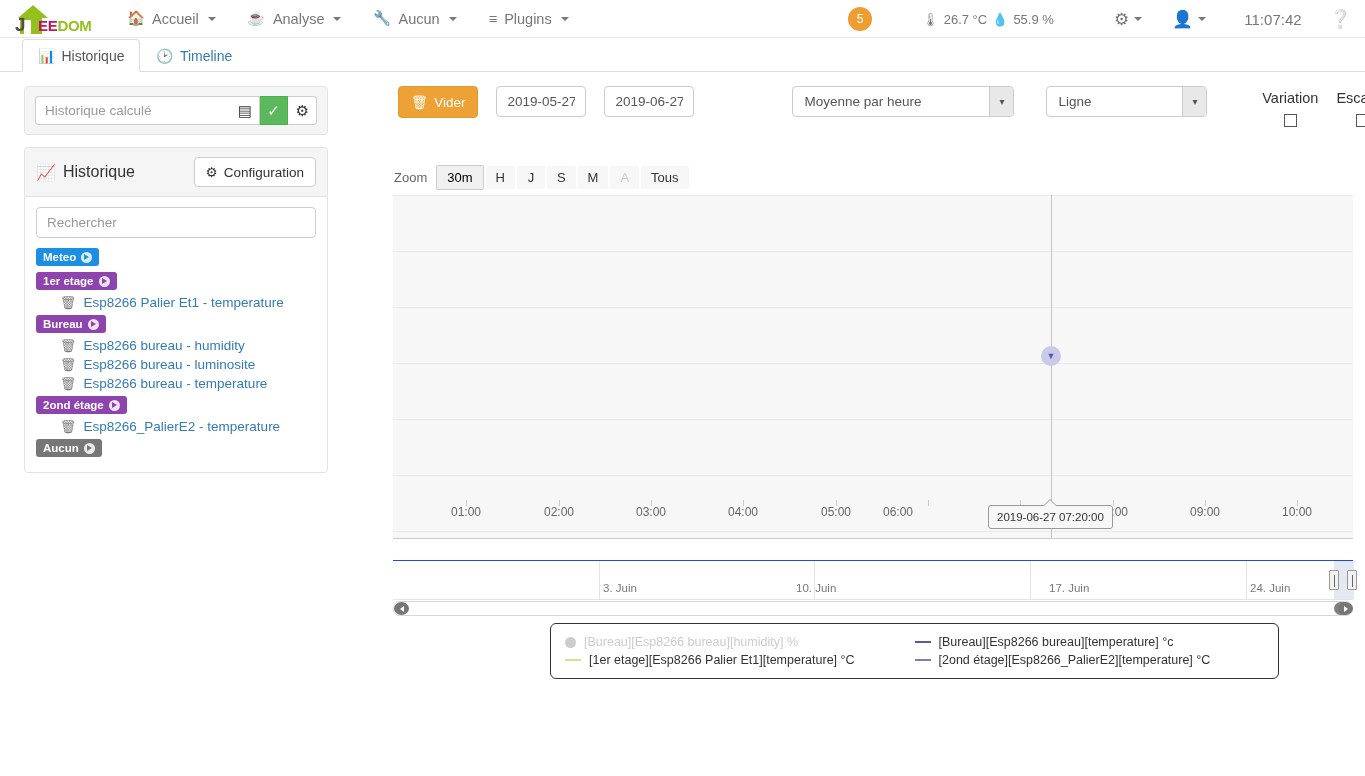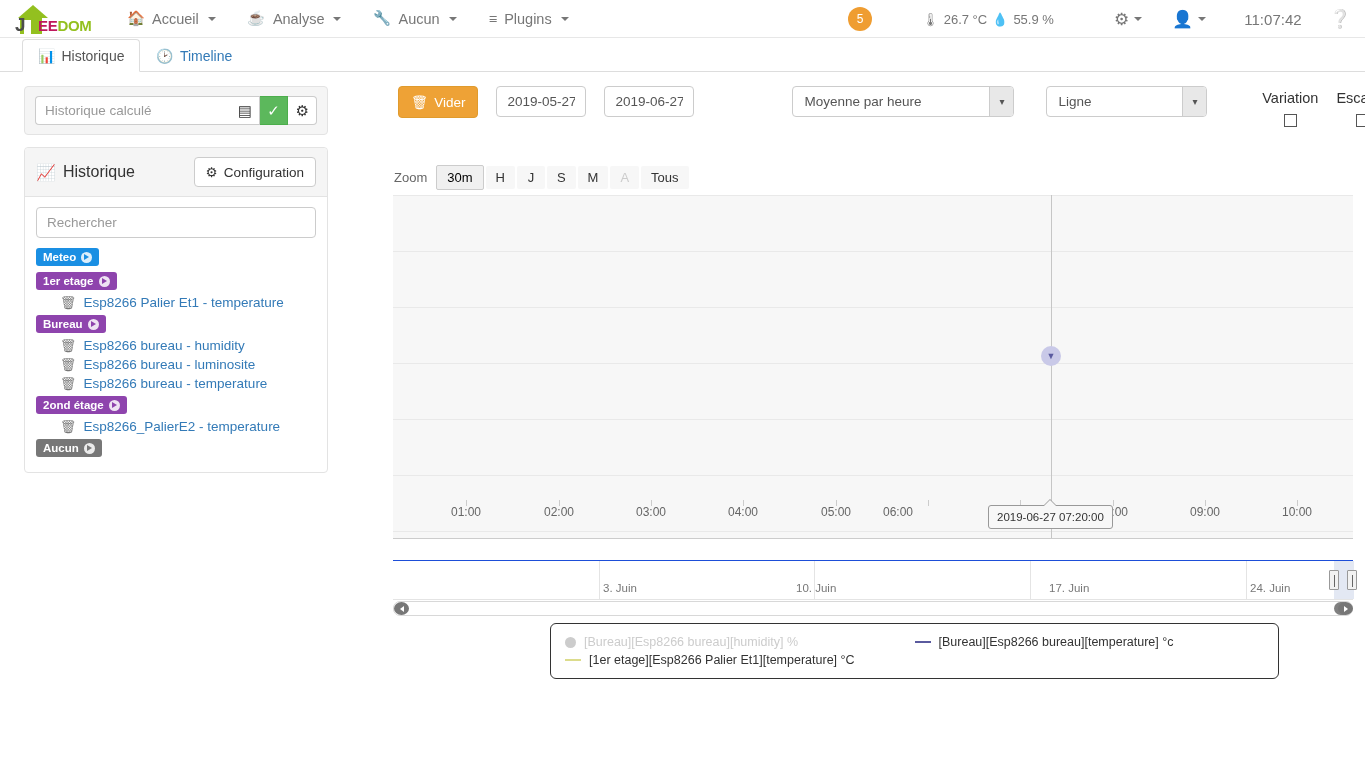--- a/index.html
+++ b/index.html
@@ -627,17 +627,21 @@
           <span>[Bureau][Esp8266 bureau][humidity] %</span>
         </div>
         <div class="lg-item">
           <span class="lg-line" style="background:#5a5a9e;"></span>
           <span>[Bureau][Esp8266 bureau][temperature] °c</span>
         </div>
         <div class="lg-item">
           <span class="lg-line" style="background:#dcdc8c;"></span>
           <span>[1er etage][Esp8266 Palier Et1][temperature] °C</span>
         </div>
+        <div class="lg-item">
+          <span class="lg-line" style="background:#7b7bc4;"></span>
+          <span>[2ond étage][Esp8266_PalierE2][temperature] °C</span>
+        </div>
       </div>
 
     </div>
   </div>
 </div>
 
 </body></html>

